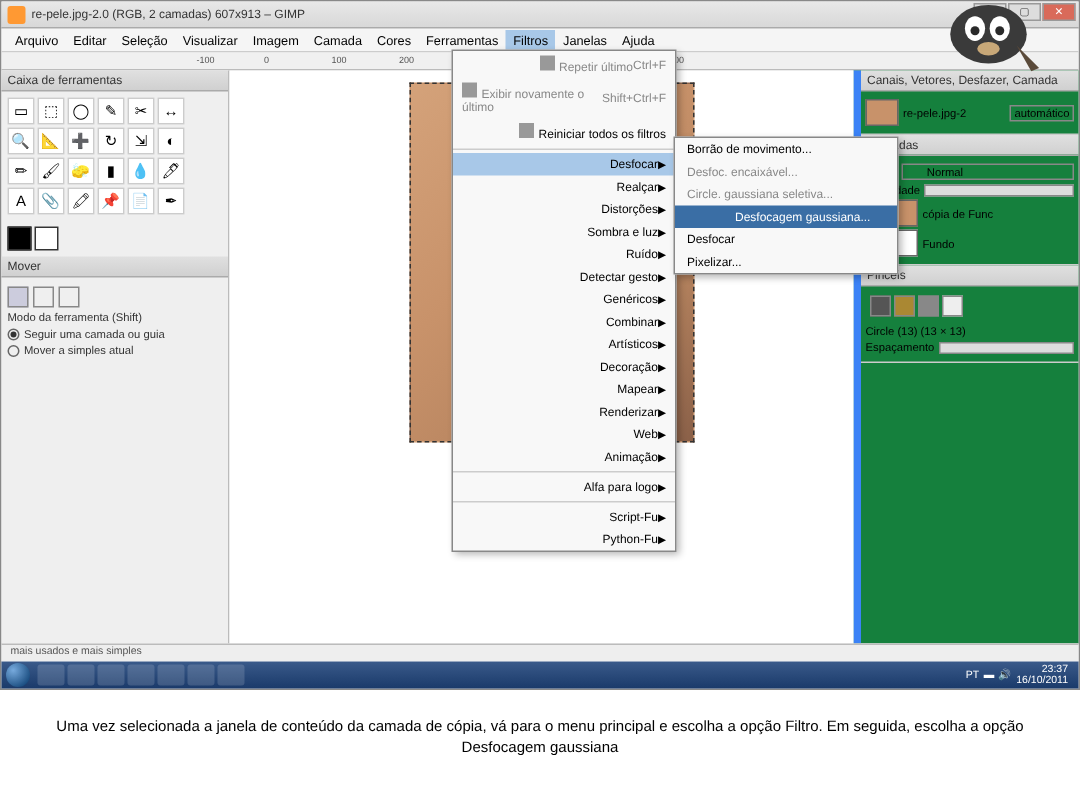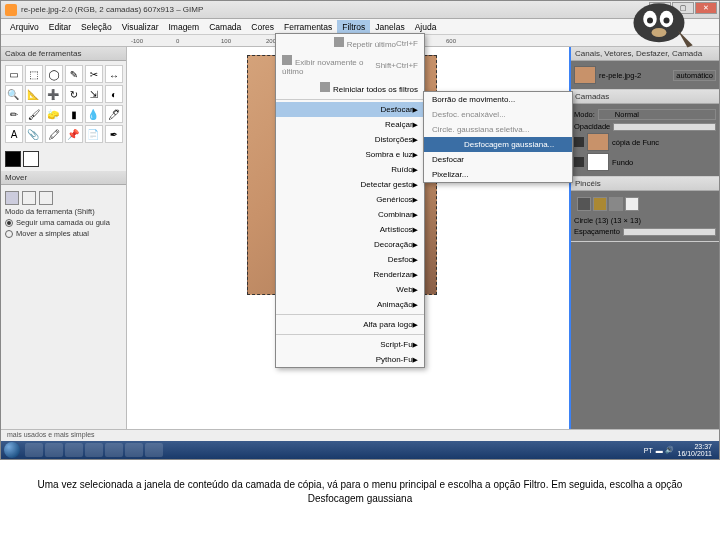--- a/index.html
+++ b/index.html
@@ -11,21 +11,21 @@
   .title-icon { width: 12px; height: 12px; margin-right: 4px; background: #ff9933; border-radius: 2px; }
   .win-controls { position: absolute; right: 2px; top: 1px; display: flex; }
   .win-btn { width: 22px; height: 12px; background: #ddd; border: 1px solid #999; margin-left: 1px; font-size: 7px; display: flex; align-items: center; justify-content: center; }
   .win-btn.close { background: #d96a5a; color: #fff; }
   .menubar { height: 16px; background: #f5f5f5; display: flex; align-items: center; padding: 0 4px; font-size: 8.5px; border-bottom: 1px solid #ccc; }
   .menubar span { padding: 2px 5px; cursor: default; }
   .menubar span.active { background: #a8c8e8; }
   .ruler-h { height: 12px; background: #f0f0f0; border-bottom: 1px solid #bbb; display: flex; font-size: 6px; align-items: center; padding-left: 130px; color: #555; }
   .ruler-h span { width: 45px; }
   .workarea { position: absolute; top: 46px; bottom: 30px; left: 0; right: 0; display: flex; }
-  .toolbox { width: 126px; background: #efefef; border-right: 1px solid #bbb; font-size: 8px; }
+  .toolbox { width: 152px; background: #efefef; border-right: 1px solid #bbb; font-size: 8px; }
   .panel-title { background: linear-gradient(#e0e0e0,#d0d0d0); padding: 2px 4px; font-size: 8px; color: #333; border-bottom: 1px solid #aaa; }
   .tool-grid { display: grid; grid-template-columns: repeat(6, 18px); gap: 2px; padding: 4px; }
   .tool { width: 18px; height: 18px; background: #fff; border: 1px solid #ccc; display: flex; align-items: center; justify-content: center; font-size: 10px; }
   .swatch-row { display: flex; padding: 4px; align-items: center; gap: 2px; }
   .swatch { width: 16px; height: 16px; border: 1px solid #333; }
   .move-opts { padding: 4px; font-size: 7.5px; color: #333; }
   .move-opts .row { margin: 2px 0; display: flex; align-items: center; gap: 3px; }
   .radio { width: 8px; height: 8px; border: 1px solid #666; border-radius: 50%; display: inline-block; }
   .radio.sel::after { content: ""; display: block; width: 4px; height: 4px; background: #333; border-radius: 50%; margin: 1px; }
   .canvas { flex: 1; background: #fff; position: relative; }
@@ -35,21 +35,21 @@
   .dropdown .item { padding: 3px 6px; display: flex; justify-content: flex-end; align-items: center; }
   .dropdown .item.disabled { color: #888; }
   .dropdown .item.hover { background: #a8c8e8; }
   .dropdown .sep { height: 1px; background: #ccc; margin: 2px 0; }
   .dropdown .item .icon { width: 10px; height: 10px; margin-right: 3px; background: #999; display: inline-block; }
   .dropdown .item .arrow { font-size: 7px; }
   .submenu { position: absolute; top: 44px; left: 296px; width: 150px; background: #f8f8f8; border: 1px solid #888; box-shadow: 2px 2px 5px rgba(0,0,0,.3); font-size: 8px; z-index: 21; }
   .submenu .item { padding: 3px 8px; }
   .submenu .item.disabled { color: #888; }
   .submenu .item.selected { background: #3a6ea5; color: #fff; padding-left: 40px; }
-  .right-panels { width: 150px; background: #737373; border-left: 2px solid #3b82f6; font-size: 8px; }
+  .right-panels { width: 150px; background: #15803d; border-left: 5px solid #3b82f6; font-size: 8px; }
   .rp-section { border-bottom: 1px solid #ccc; padding: 3px; }
   .rp-row { display: flex; align-items: center; gap: 3px; margin: 2px 0; font-size: 7.5px; }
   .thumb { width: 22px; height: 18px; background: #c8926a; border: 1px solid #666; }
   .thumb.bg { background: #fff; }
   .eye { width: 10px; height: 10px; background: #333; }
   .statusbar { position: absolute; bottom: 18px; left: 0; right: 0; height: 12px; background: #eee; border-top: 1px solid #bbb; font-size: 7px; padding: 1px 6px; color: #555; }
   .taskbar { position: absolute; bottom: 0; left: 0; right: 0; height: 18px; background: linear-gradient(#3a5a8a,#1a3a6a); display: flex; align-items: center; padding: 0 3px; }
   .start-orb { width: 16px; height: 16px; border-radius: 50%; background: radial-gradient(circle at 30% 30%,#7ad,#036); margin-right: 4px; }
   .task-item { width: 18px; height: 14px; background: rgba(255,255,255,.15); margin: 0 1px; border-radius: 2px; }
   .tray { margin-left: auto; display: flex; align-items: center; gap: 3px; color: #fff; font-size: 7px; padding-right: 4px; }
@@ -211,21 +211,21 @@
           </div>
         <div class="item">
             <span>Artísticos</span>
             <span class="arrow">▶</span>
           </div>
         <div class="item">
             <span>Decoração</span>
             <span class="arrow">▶</span>
           </div>
         <div class="item">
-            <span>Desfoc</span>
+            <span>Mapear</span>
             <span class="arrow">▶</span>
           </div>
         <div class="item">
             <span>Renderizar</span>
             <span class="arrow">▶</span>
           </div>
         <div class="item">
             <span>Web</span>
             <span class="arrow">▶</span>
           </div>

